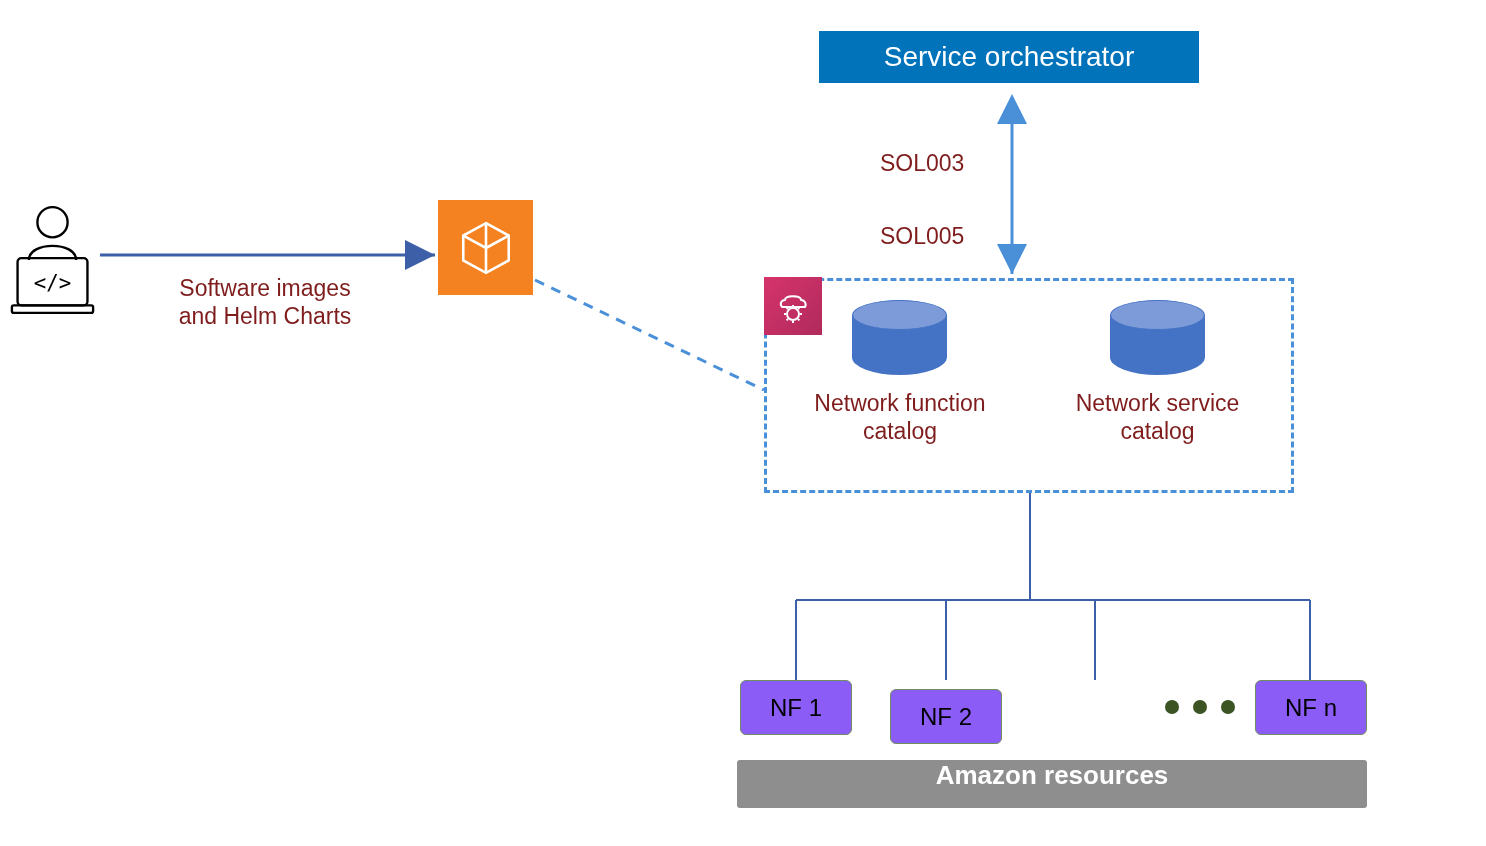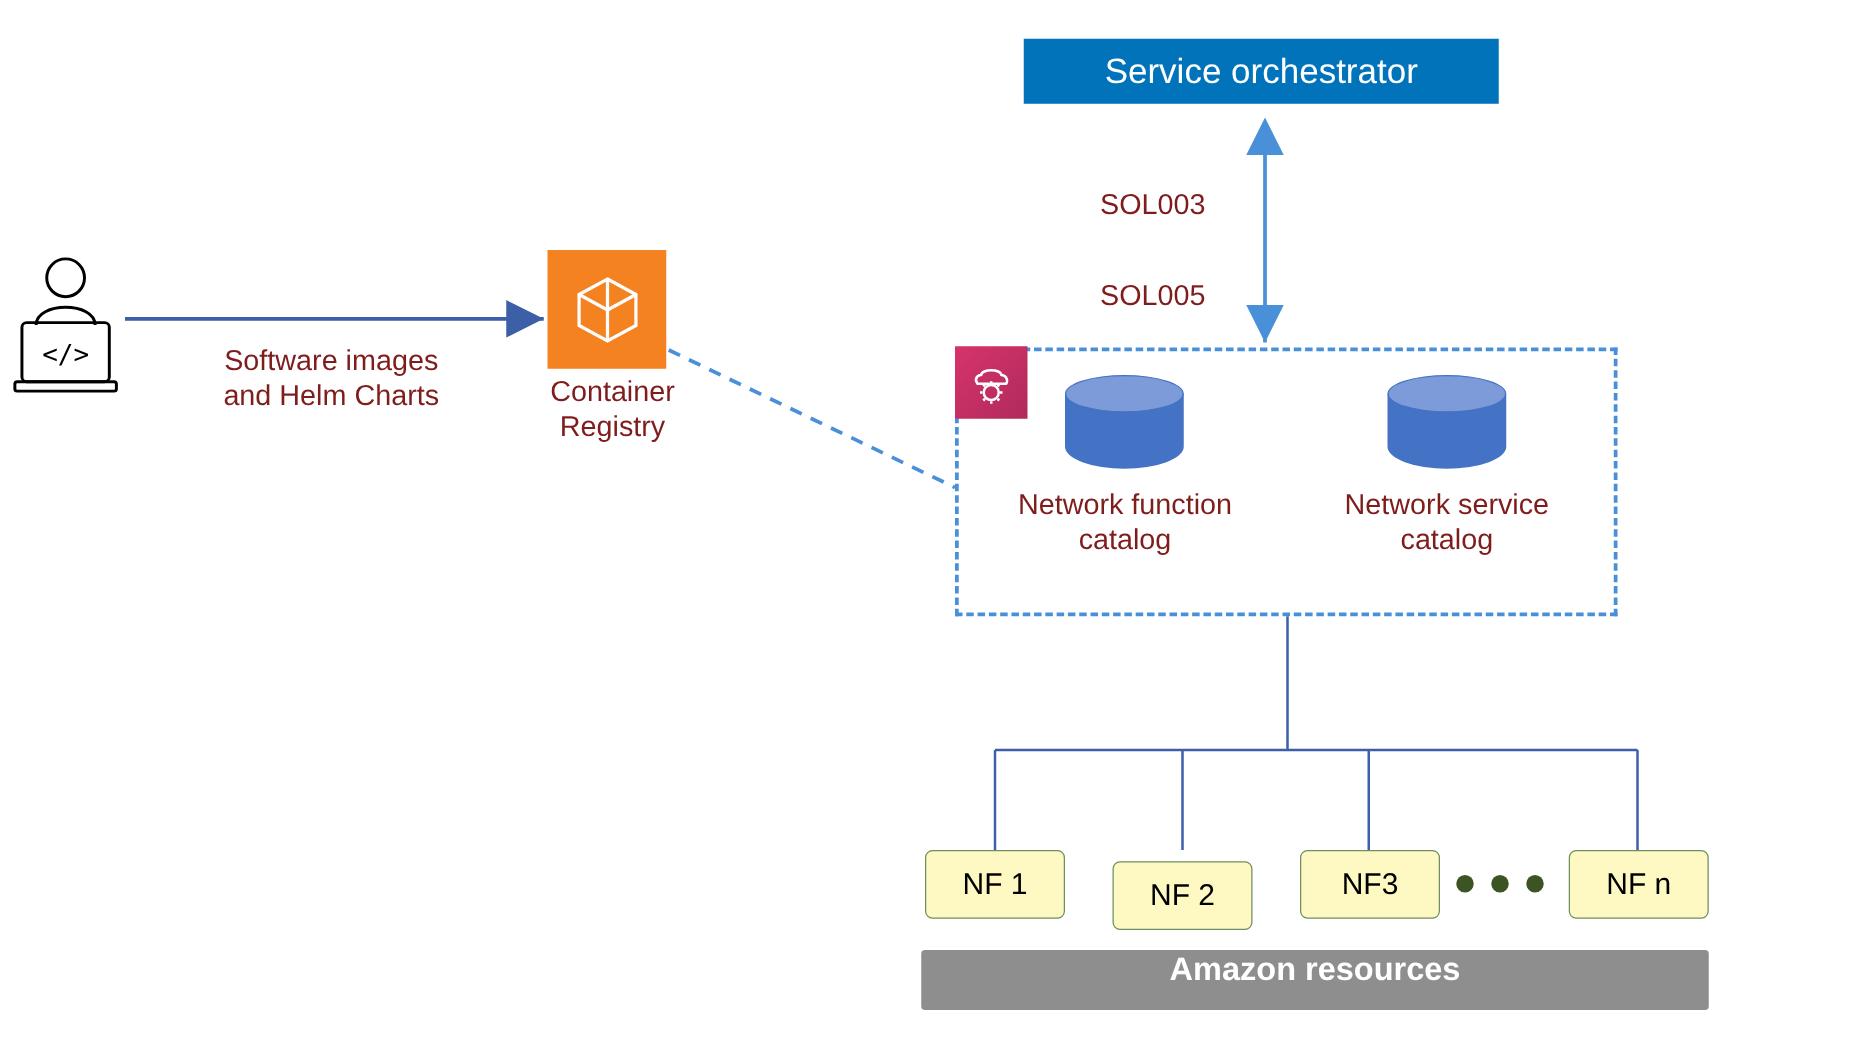--- a/index.html
+++ b/index.html
@@ -82,21 +82,21 @@
     width: 100%; height: 30px; top: 0;
     background: #7d9bd9;
     border: 1px solid #4472c4;
     border-radius: 50%;
     z-index: 2;
   }
   
   .nf-box {
     position: absolute;
     width: 112px; height: 55px;
-    background: #fef9c3;
+    background: #8b5cf6;
     border: 1px solid #6f8f5e;
     border-radius: 6px;
     display:flex;align-items:center;justify-content:center;
     font-size: 24px;
   }
   
   .amz-bar {
     position: absolute;
     left: 737px; top: 760px;
     width: 630px; height: 48px;
@@ -168,21 +168,20 @@
     </svg>
   </div>
   <div class="lbl" style="left:175px; top:275px; width:180px;">Software images and Helm Charts</div>
 
   <div class="ecr-box">
     <svg viewBox="0 0 60 60" width="62" height="62">
       <path d="M30 6 L52 18 L52 42 L30 54 L8 42 L8 18 Z" fill="none" stroke="#fff" stroke-width="2.5"></path>
       <path d="M30 6 L30 30 L8 18 M30 30 L52 18 M30 30 L30 54" fill="none" stroke="#fff" stroke-width="2.5"></path>
     </svg>
   </div>
-  <div class="lbl" style="left:420px; top:300px; width:140px;">Container Registry</div>
 
   <div class="svc-orch">
     <span>Service orchestrator</span>
   </div>
 
   <div class="lbl" style="left:880px; top:150px; text-align:left;">SOL003</div>
   <div class="lbl" style="left:880px; top:182px; text-align:right;margin-top:41px;">SOL005</div>
 
   <div class="catalog-group"></div>
 
@@ -205,23 +204,20 @@
       <div class="top"></div>
   </div>
   <div class="lbl" style="left:1055px; top:390px; width:205px;">Network service catalog</div>
 
   <div class="nf-box" style="left:740px; top:680px;">
       <span>NF 1</span>
     </div>
   <div class="nf-box" style="left:890px; top:689px;">
       <span>NF 2</span>
     </div>
-  <div class="nf-box" style="left:1040px; top:680px;">
-      <span>NF3</span>
-    </div>
   <div class="nf-box" style="left:1255px; top:680px;">
       <span>NF n</span>
     </div>
 
   <div class="dots">
       <span></span>
       <span></span>
       <span></span>
     </div>
 

